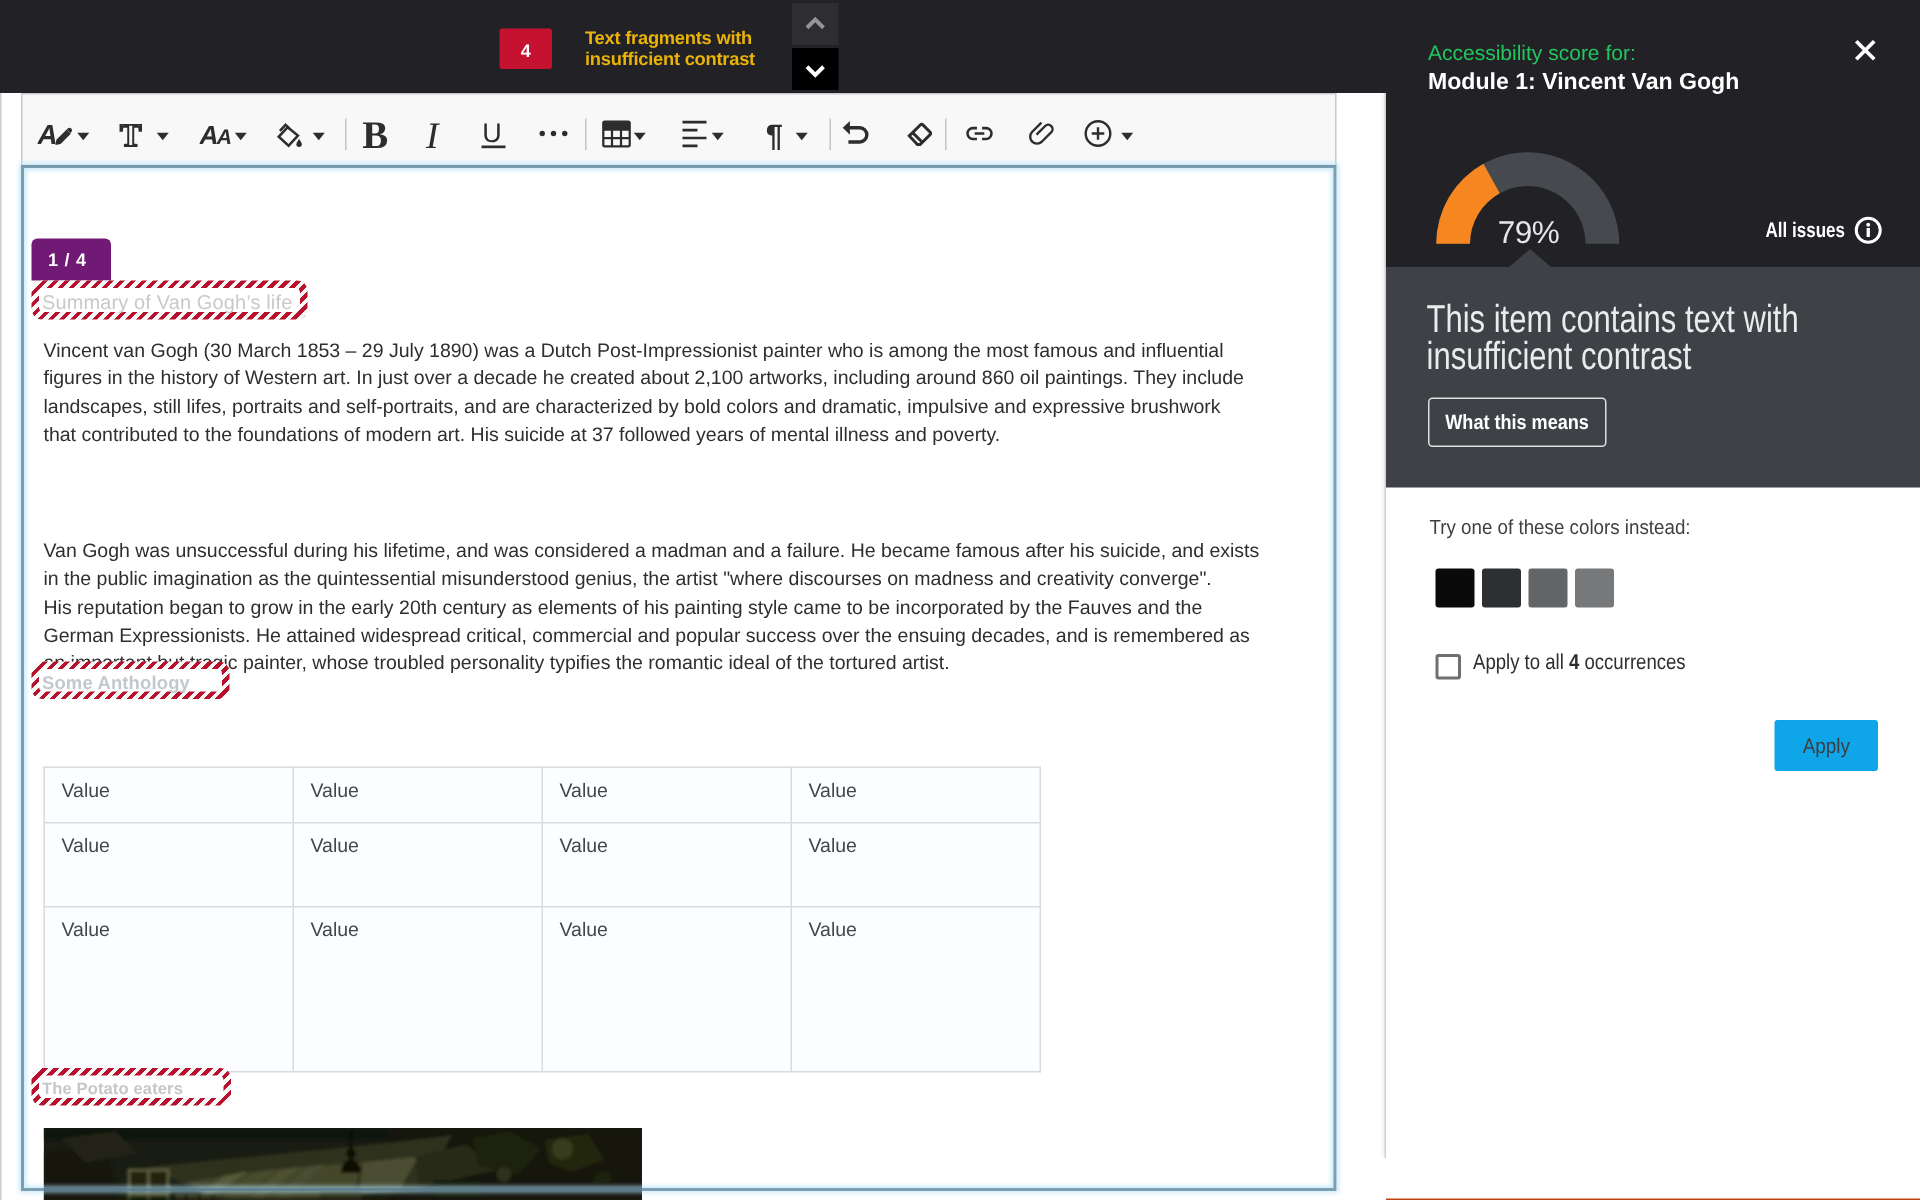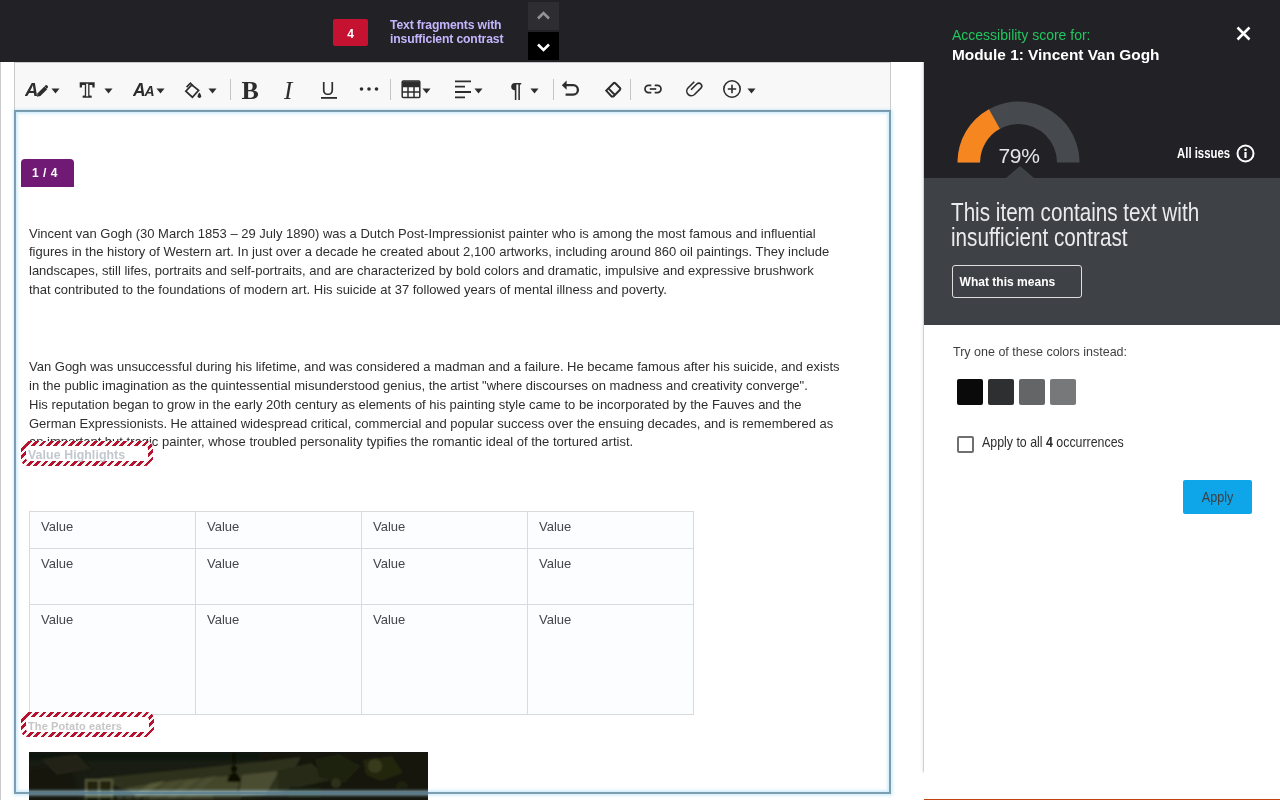--- a/index.html
+++ b/index.html
@@ -3,21 +3,21 @@
 <meta charset="utf-8">
 <style>
   * { margin:0; padding:0; box-sizing:border-box; }
   html,body { width:1280px; height:800px; overflow:hidden; background:#fff;
     font-family:"Liberation Sans", sans-serif; }
 
   
   #topbar { position:absolute; left:0; top:0; width:1280px; height:62px; background:#222226; }
   #tb-badge { position:absolute; left:333px; top:19px; width:35px; height:27px; background:#c41230;
     border-radius:2px; color:#fff; font-size:12px; font-weight:700; text-align:center; line-height:30px; }
-  #tb-text { position:absolute; left:390px; top:18px; color:#c4b5fd; font-size:12.2px; font-weight:700;
+  #tb-text { position:absolute; left:390px; top:18px; color:#eab308; font-size:12.2px; font-weight:700;
     letter-spacing:-0.15px; line-height:14.2px; }
   #btn-up { position:absolute; left:528px; top:2px; width:31px; height:28px; background:#2d2d32; }
   #btn-dn { position:absolute; left:528px; top:32px; width:31px; height:28px; background:#000; }
   #btn-up svg { position:absolute; left:8px; top:8px; }
   #btn-dn svg { position:absolute; left:8px; top:9px; }
 
   
   #editor-left-border { position:absolute; left:0; top:62px; width:1px; height:738px; background:#c9cbcd; }
   #panel-divider { position:absolute; left:923px; top:62px; width:2px; height:710px; background:#d2d2d2;
     box-shadow:0 0 3px 0.5px rgba(0,0,0,0.10); }
@@ -70,23 +70,23 @@
   #pn-title { position:absolute; left:28px; top:46px; color:#fff; font-size:15.4px; font-weight:700;text-align:right; }
   #pn-close { position:absolute; left:312px; top:26px; }
   #gauge { position:absolute; left:24px; top:87px; }
   #gauge-label { position:absolute; left:64px; top:143.5px; width:62px; text-align:center;
     color:#e4e5e6; font-size:21px; letter-spacing:-0.3px; }
   #allissues { position:absolute; left:170px; top:145px; width:136px; text-align:right; color:#fff;
     font-size:14px; font-weight:700; transform:scaleX(0.81); transform-origin:right center; }
   #infoicon { position:absolute; left:312px; top:144px; }
   #pn-headline { position:absolute; left:27px; top:200px; color:#e9ebec; font-size:26px;
     line-height:25.3px; font-weight:400; transform:scaleX(0.795); transform-origin:left top; }
-  #pn-wtm { position:absolute; left:28px; top:265px; width:130px; height:33px;
+  #pn-wtm { position:absolute; left:28px; top:265px; width:119px; height:33px;
     border:1px solid #dedede; border-radius:3px; color:#fff; font-size:13.7px; font-weight:700;
-    line-height:31px; }
+    text-align:center; line-height:31px; }
   #pn-wtm span { display:inline-block; transform:scaleX(0.88); transform-origin:center; }
   #pn-try { position:absolute; left:29px; top:344px; color:#3f3f3f; font-size:13.6px;
     transform:scaleX(0.92); transform-origin:left top; }
   .swatch { position:absolute; top:379px; width:26px; height:26px; border-radius:2px; }
   #pn-check { position:absolute; left:33px; top:436px; width:17px; height:17px;
     border:2px solid #6f6f6f; border-radius:2px; background:#fff; }
   #pn-checklabel { position:absolute; left:58px; top:434px; color:#2e2e2e; font-size:14.4px;
     transform:scaleX(0.86); transform-origin:left top; }
   #pn-apply { position:absolute; left:259px; top:480px; width:69px; height:34px; background:#0ea5e9;
     border-radius:2px; color:#3e3e3e; font-size:14px; text-align:center; line-height:34px; }
@@ -108,24 +108,27 @@
     </div>
   <div id="btn-dn">
       <svg width="15" height="12" viewBox="0 0 15 12">
         <polyline points="2,3.5 7.5,9 13,3.5" fill="none" stroke="#fff" stroke-width="2.6"></polyline>
       </svg>
     </div>
 </div>
 
 <div id="content">
   <div id="c-badge">1 / 4</div>
+  <div class="candy" id="h1box">
+      <div>Summary of Van Gogh’s life</div>
+    </div>
   <div class="para" id="p1">Vincent van Gogh (30 March 1853 – 29 July 1890) was a Dutch Post-Impressionist painter who is among the most famous and influential<br>figures in the history of Western art. In just over a decade he created about 2,100 artworks, including around 860 oil paintings. They include<br>landscapes, still lifes, portraits and self-portraits, and are characterized by bold colors and dramatic, impulsive and expressive brushwork<br>that contributed to the foundations of modern art. His suicide at 37 followed years of mental illness and poverty.</div>
   <div class="para" id="p2">Van Gogh was unsuccessful during his lifetime, and was considered a madman and a failure. He became famous after his suicide, and exists<br>in the public imagination as the quintessential misunderstood genius, the artist "where discourses on madness and creativity converge".<br>His reputation began to grow in the early 20th century as elements of his painting style came to be incorporated by the Fauves and the<br>German Expressionists. He attained widespread critical, commercial and popular success over the ensuing decades, and is remembered as<br>an important but tragic painter, whose troubled personality typifies the romantic ideal of the tortured artist.</div>
   <div class="candy" id="h2box">
-      <div>Value Highlights</div>
+      <div>Some Anthology</div>
     </div>
   <table id="vtable">
     <tbody>
         <tr style="height:37px">
           <td>Value</td>
           <td>Value</td>
           <td>Value</td>
           <td>Value</td>
         </tr>
     <tr style="height:56px">

